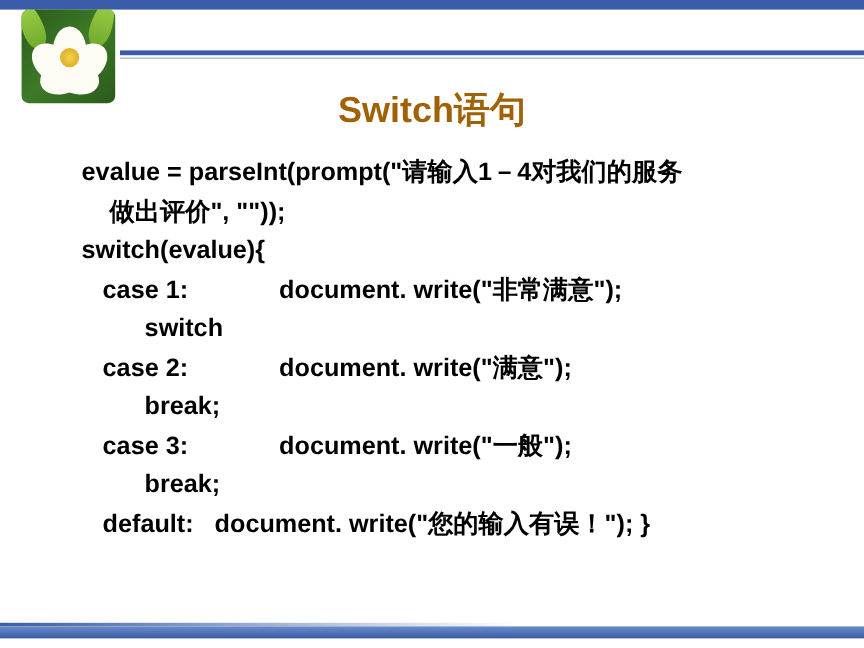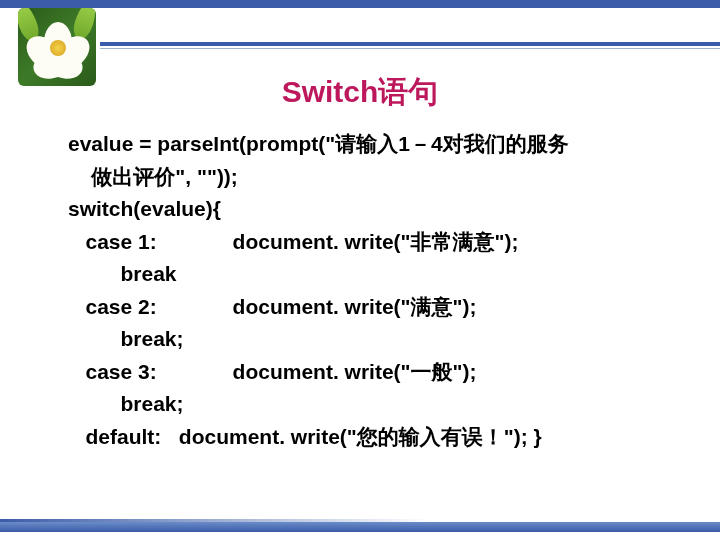--- a/index.html
+++ b/index.html
@@ -72,21 +72,21 @@
     background: #a0b0d0;
   }
   .title {
     position: absolute;
     top: 72px;
     left: 0;
     right: 0;
     text-align: center;
     font-size: 30px;
     font-weight: bold;
-    color: #be185d;
+    color: #a16207;
   }
   .code-area {
     position: absolute;
     top: 128px;
     left: 68px;
     right: 40px;
     font-size: 21px;
     font-weight: bold;
     line-height: 1.55;
     color: #000;
@@ -129,21 +129,21 @@
 <div class="header-line"></div>
 <div class="header-line2"></div>
 
 <div class="title">Switch语句</div>
 
 <div class="code-area">
   <div class="code-line">evalue = parseInt(prompt("请输入1－4对我们的服务</div>
   <div class="code-line">    做出评价", ""));</div>
   <div class="code-line">switch(evalue){</div>
   <div class="code-line">   case 1:             document. write("非常满意");</div>
-  <div class="code-line">         break</div>
+  <div class="code-line">         switch</div>
   <div class="code-line">   case 2:             document. write("满意");</div>
   <div class="code-line">         break;</div>
   <div class="code-line">   case 3:             document. write("一般");</div>
   <div class="code-line">         break;</div>
   <div class="code-line">   default:   document. write("您的输入有误！"); }</div>
 </div>
 
 <div class="bottom-accent"></div>
 <div class="bottom-bar"></div>
 

